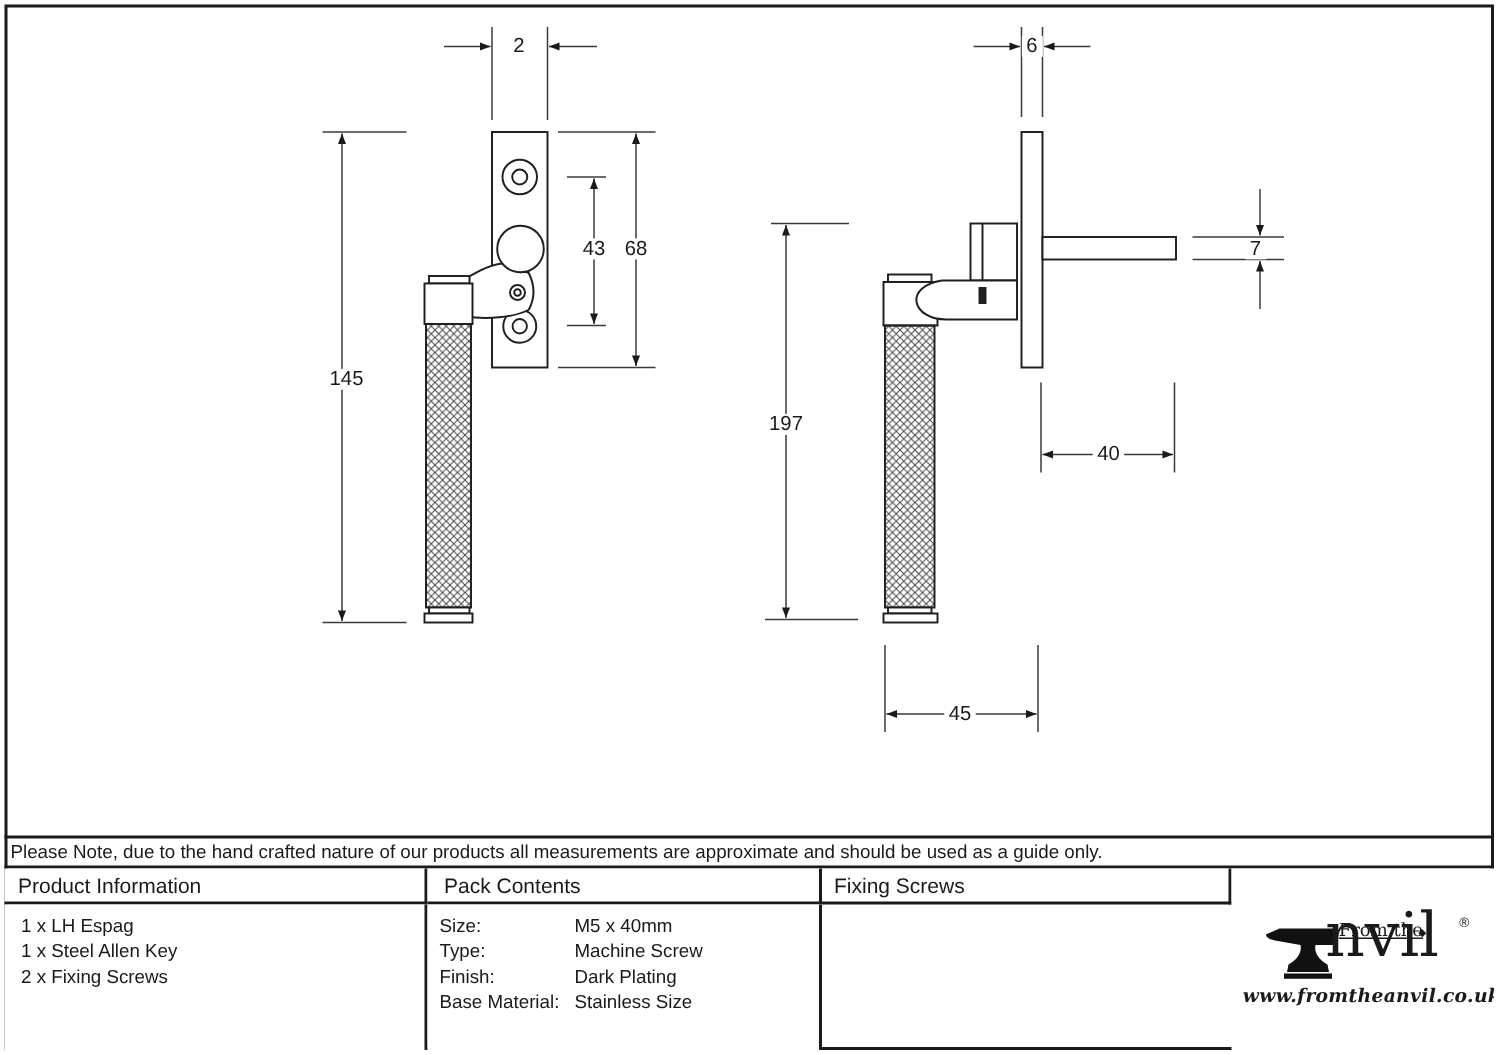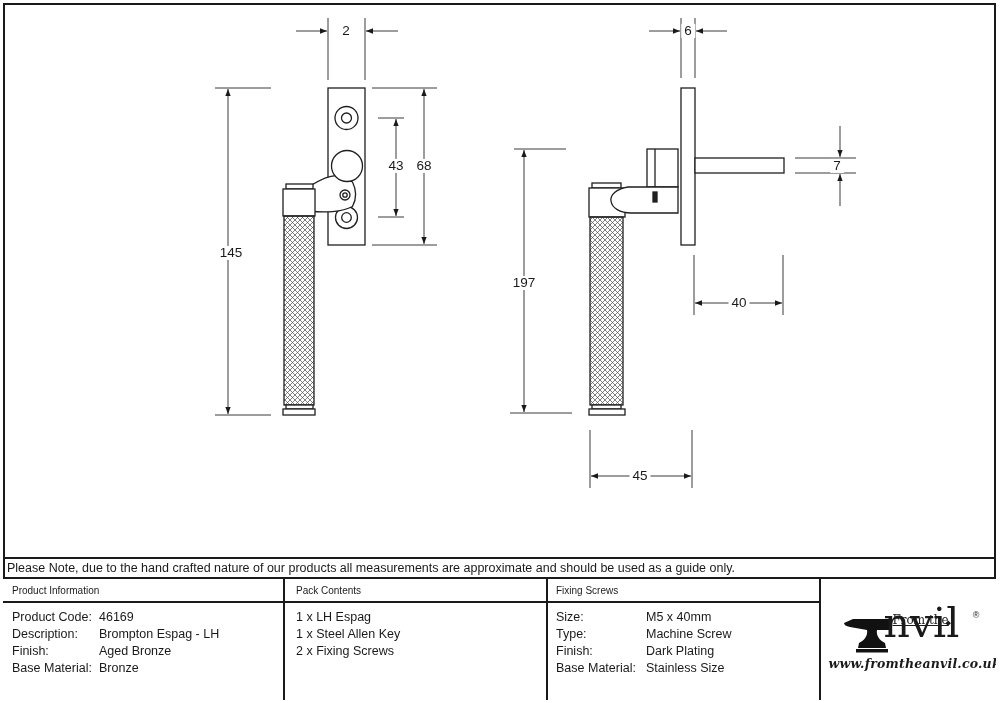--- a/index.html
+++ b/index.html
@@ -9,21 +9,21 @@
                 border:2px solid #1a1a1a;pointer-events:none;}
   .drawing-svg{position:absolute;left:0;top:0;width:1000px;height:557px;}
   .dim-label{position:absolute;transform:translate(-50%,-50%);background:#fff;
              padding:0 3px;font-size:13.5px;line-height:1.05;white-space:nowrap;}
   .note-bar{position:absolute;left:3px;right:4px;top:557px;height:22px;box-sizing:border-box;
             border-top:2px solid #1a1a1a;border-bottom:2px solid #1a1a1a;
             display:flex;align-items:center;padding-left:4px;font-size:12.5px;}
   .spec-table{position:absolute;left:3px;right:4px;top:579px;bottom:3px;box-sizing:border-box;
               display:grid;grid-template-columns:282px 263px 273px 1fr;grid-template-rows:24px 1fr;}
   .cell{box-sizing:border-box;border-right:2px solid #1a1a1a;overflow:hidden;background:#fff;}
-  .head{border-bottom:2px solid #1a1a1a;display:flex;align-items:center;font-size:10px;}
+  .head{border-bottom:2px solid #1a1a1a;display:flex;align-items:center;font-size:14px;}
   .h1,.c1{padding-left:9px;}
   .h2,.c2{padding-left:11px;}
   .h3,.c3{padding-left:8px;}
   .content{padding-top:6px;font-size:12.5px;line-height:17px;}
   .row{white-space:nowrap;}
   .c1 .lbl{display:inline-block;width:87px;}
   .c3 .lbl{display:inline-block;width:90px;}
   .logo-cell{grid-column:4;grid-row:1/3;border-right:none;display:flex;
              align-items:center;justify-content:center;}
   .logo{position:relative;width:132px;height:56px;}
@@ -153,34 +153,20 @@
           <path fill="#111" d="M13,34 L45,34 L45,37.5 L13,37.5 Z"></path>
         </svg>
         <span class="logo-prefix">From the</span>
         <span class="logo-diamond">◆</span>
         <span class="logo-name">nvil</span>
         <span class="logo-reg">®</span>
         <span class="logo-url">www.fromtheanvil.co.uk</span>
       </div>
     </div>
 
-    <div class="cell content c1">
-      <div class="row">
-        <span class="lbl">Product Code:</span><span>46169</span>
-      </div>
-      <div class="row">
-        <span class="lbl">Description:</span><span>Brompton Espag - LH</span>
-      </div>
-      <div class="row">
-        <span class="lbl">Finish:</span><span>Aged Bronze</span>
-      </div>
-      <div class="row">
-        <span class="lbl">Base Material:</span><span>Bronze</span>
-      </div>
-    </div>
 
     <div class="cell content c2">
       <div class="row">1 x LH Espag</div>
       <div class="row">1 x Steel Allen Key</div>
       <div class="row">2 x Fixing Screws</div>
     </div>
 
     <div class="cell content c3">
       <div class="row">
         <span class="lbl">Size:</span><span>M5 x 40mm</span>

